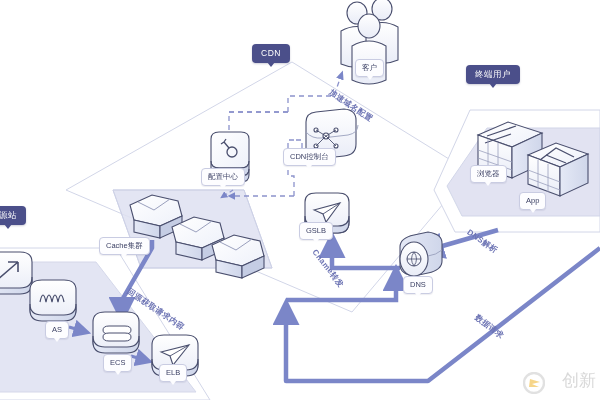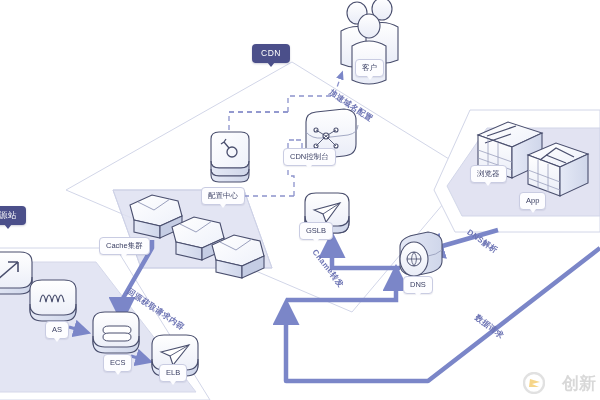--- a/index.html
+++ b/index.html
@@ -85,24 +85,22 @@
     letter-spacing: .4px;
     transform-origin: left center;
   }
 
   
   #watermark {
     position: absolute;
     right: 4px;
     bottom: 6px;
     display: flex;
-    align-items: center;
     gap: 17px;
     opacity: .55;
-    font-weight: bold;
   }
   #watermark .wm-text {
     font-size: 17px;
     color: #b9b9b9;
     font-family: "DejaVu Sans", sans-serif;
     line-height: 1;
   }
 </style>
 </head>
 <body>
@@ -318,26 +316,27 @@
         <path d="M161,352 L189,345 L173,365 L170,356 Z" fill="#ffffff" stroke="#4a4f6e" stroke-width="1.1"></path>
         <path d="M170,356 L189,345" fill="none" stroke="#4a4f6e" stroke-width=".9"></path>
       </g>
     </g>
   </svg>
 
   <div class="zone-badge" style="left:252px; top:44px;">CDN</div>
 
   <div class="zone-badge" style="left:-10px; top:206px;">源站</div>
 
+  <div class="zone-badge" style="left:466px; top:65px;">终端用户</div>
 
   <div class="node-label" style="left:344px; top:59px;">客户</div>
 
   <div class="node-label" style="left:272px; top:148px;">CDN控制台</div>
 
-  <div class="node-label" style="left:190px; top:187px;">配置中心</div>
+  <div class="node-label" style="left:190px; top:168px;">配置中心</div>
 
   <div class="node-label" style="left:88px; top:237px;">Cache集群</div>
 
   <div class="node-label" style="left:288px; top:222px;">GSLB</div>
 
   <div class="node-label" style="left:392px; top:276px;">DNS</div>
 
   <div class="node-label" style="left:459px; top:165px;">浏览器</div>
 
   <div class="node-label" style="left:508px; top:192px;">App</div>

